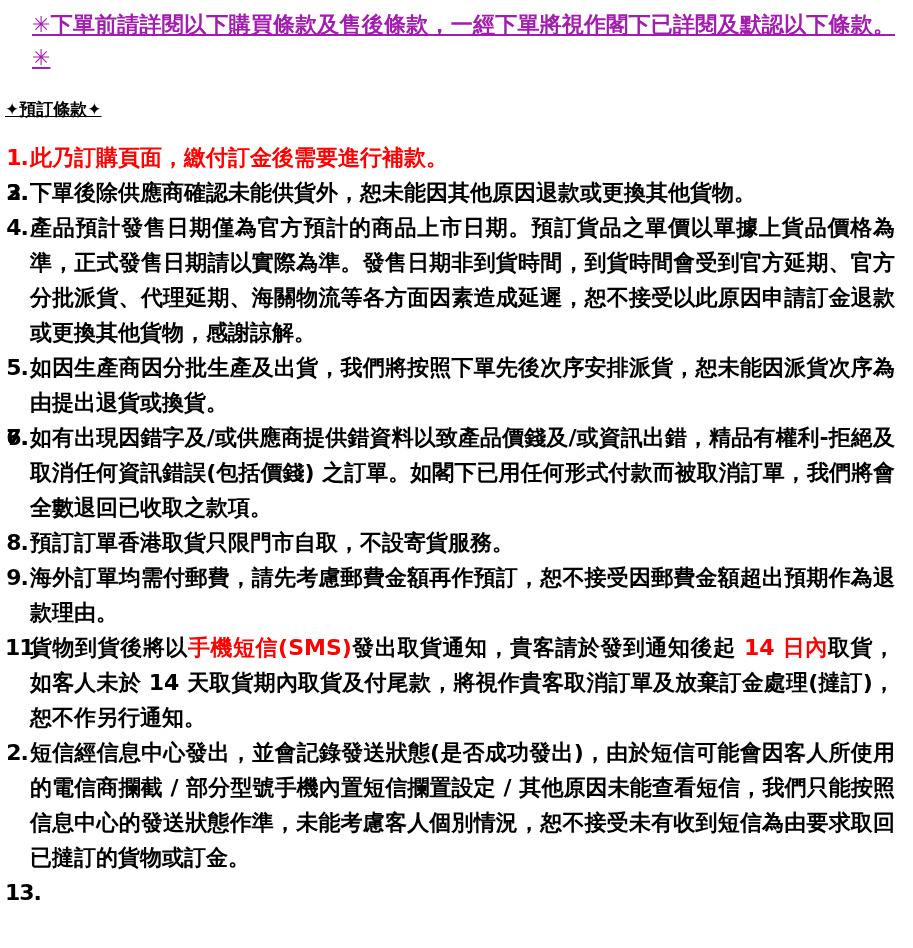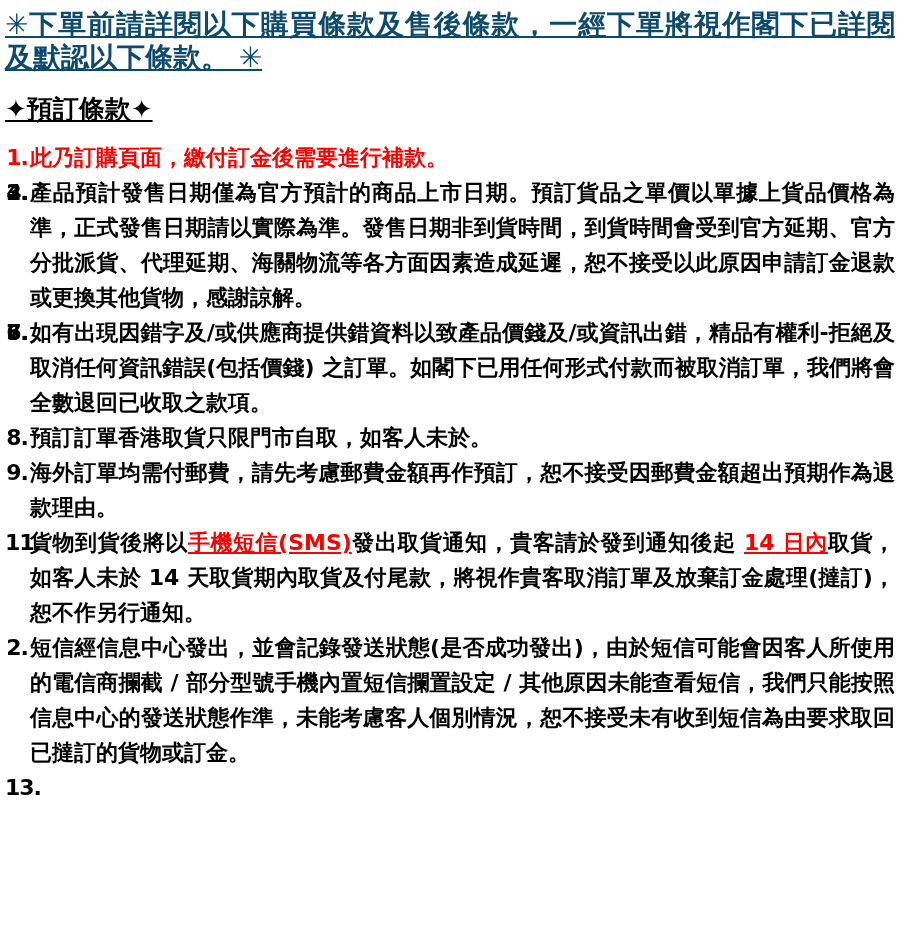--- a/index.html
+++ b/index.html
@@ -12,29 +12,30 @@
     min-height: 948px;
     font-family: "DejaVu Sans", sans-serif;
     font-weight: bold;
     color: #000000;
     overflow-x: hidden;
   }
   .page {
     padding: 8px 18px 6px 5px;
   }
   .header-notice {
-    color: #0c4a6e;
-    font-size: 28px;
+    color: #a21caf;
+    font-size: 22px;
     line-height: 33px;
     text-decoration: underline;
     text-align: justify;
+    margin-left: 27px;
   }
   .section-title {
     margin-top: 19px;
-    font-size: 26px;
+    font-size: 17px;
     line-height: 32px;
   }
   .section-title .underline {
     text-decoration: underline;
   }
   .terms {
     margin-top: 15px;
     font-size: 22px;
     line-height: 35px;
   }
@@ -49,42 +50,41 @@
     top: 0;
     width: 24px;
     text-align: center;
     letter-spacing: -1px;
   }
   .term.red {
     color: #ff0000;
   }
   .seg-red-underline {
     color: #ff0000;
-    text-decoration: underline;
   }
 </style>
 </head>
 <body>
 
 <div class="page">
   <div class="header-notice">✳下單前請詳閱以下購買條款及售後條款，一經下單將視作閣下已詳閱及默認以下條款。 ✳</div>
 
   <div class="section-title">
     <span class="underline">✦預訂條款✦</span>
   </div>
 
   <div class="terms">
       <div class="term red"><span class="marker">1.</span><span>此乃訂購頁面，繳付訂金後需要進行補款。</span></div>
       <div class="term"><span class="marker">2.</span></div>
-      <div class="term"><span class="marker">3.</span></div>
+      <div class="term"><span class="marker">3.</span><span>下單後除供應商確認未能供貨外，恕未能因其他原因退款或更換其他貨物。</span></div>
       <div class="term"><span class="marker">4.</span><span>產品預計發售日期僅為官方預計的商品上市日期。預訂貨品之單價以單據上貨品價格為準，正式發售日期請以實際為準。發售日期非到貨時間，到貨時間會受到官方延期、官方分批派貨、代理延期、海關物流等各方面因素造成延遲，恕不接受以此原因申請訂金退款或更換其他貨物，感謝諒解。</span></div>
-      <div class="term"><span class="marker">5.</span></div>
+      <div class="term"><span class="marker">5.</span><span>如因生產商因分批生產及出貨，我們將按照下單先後次序安排派貨，恕未能因派貨次序為由提出退貨或換貨。</span></div>
       <div class="term"><span class="marker">6.</span></div>
       <div class="term"><span class="marker">7.</span><span>如有出現因錯字及/或供應商提供錯資料以致產品價錢及/或資訊出錯，精品有權利-拒絕及取消任何資訊錯誤(包括價錢) 之訂單。如閣下已用任何形式付款而被取消訂單，我們將會全數退回已收取之款項。</span></div>
-      <div class="term"><span class="marker">8.</span><span>預訂訂單香港取貨只限門市自取，如客人未於。</span></div>
+      <div class="term"><span class="marker">8.</span><span>預訂訂單香港取貨只限門市自取，不設寄貨服務。</span></div>
       <div class="term"><span class="marker">9.</span><span>海外訂單均需付郵費，請先考慮郵費金額再作預訂，恕不接受因郵費金額超出預期作為退款理由。</span></div>
       <div class="term"><span class="marker">11.</span><span>貨物到貨後將以<span class="seg-red-underline">手機短信(SMS)</span>發出取貨通知，貴客請於發到通知後起 <span class="seg-red-underline">14 日內</span>取貨，如客人未於 14 天取貨期內取貨及付尾款，將視作貴客取消訂單及放棄訂金處理(撻訂)，恕不作另行通知。</span></div>
       <div class="term"><span class="marker">2.</span><span>短信經信息中心發出，並會記錄發送狀態(是否成功發出)，由於短信可能會因客人所使用的電信商攔截 / 部分型號手機內置短信攔置設定 / 其他原因未能查看短信，我們只能按照信息中心的發送狀態作準，未能考慮客人個別情況，恕不接受未有收到短信為由要求取回已撻訂的貨物或訂金。</span></div>
       <div class="term">
         <span class="marker">13.</span>
       </div>
     </div>
 </div>
 
 </body></html>

